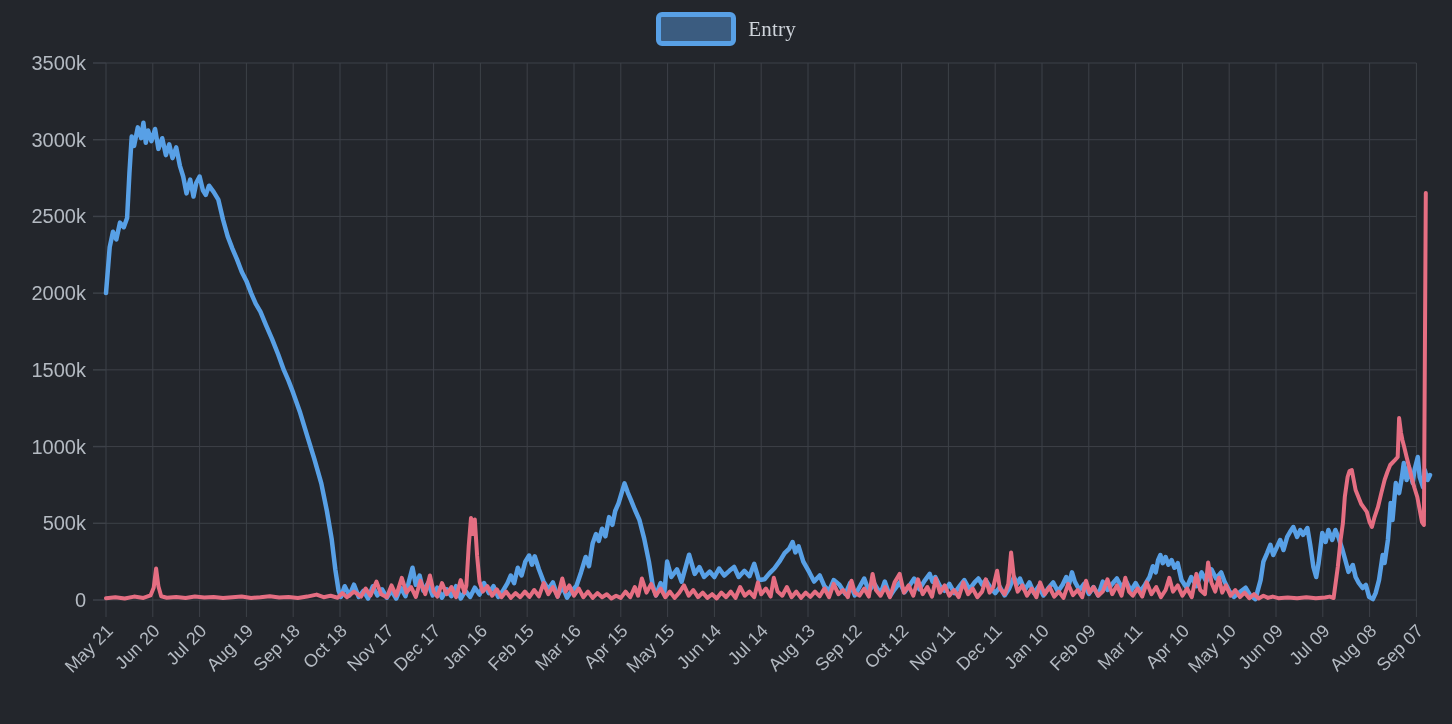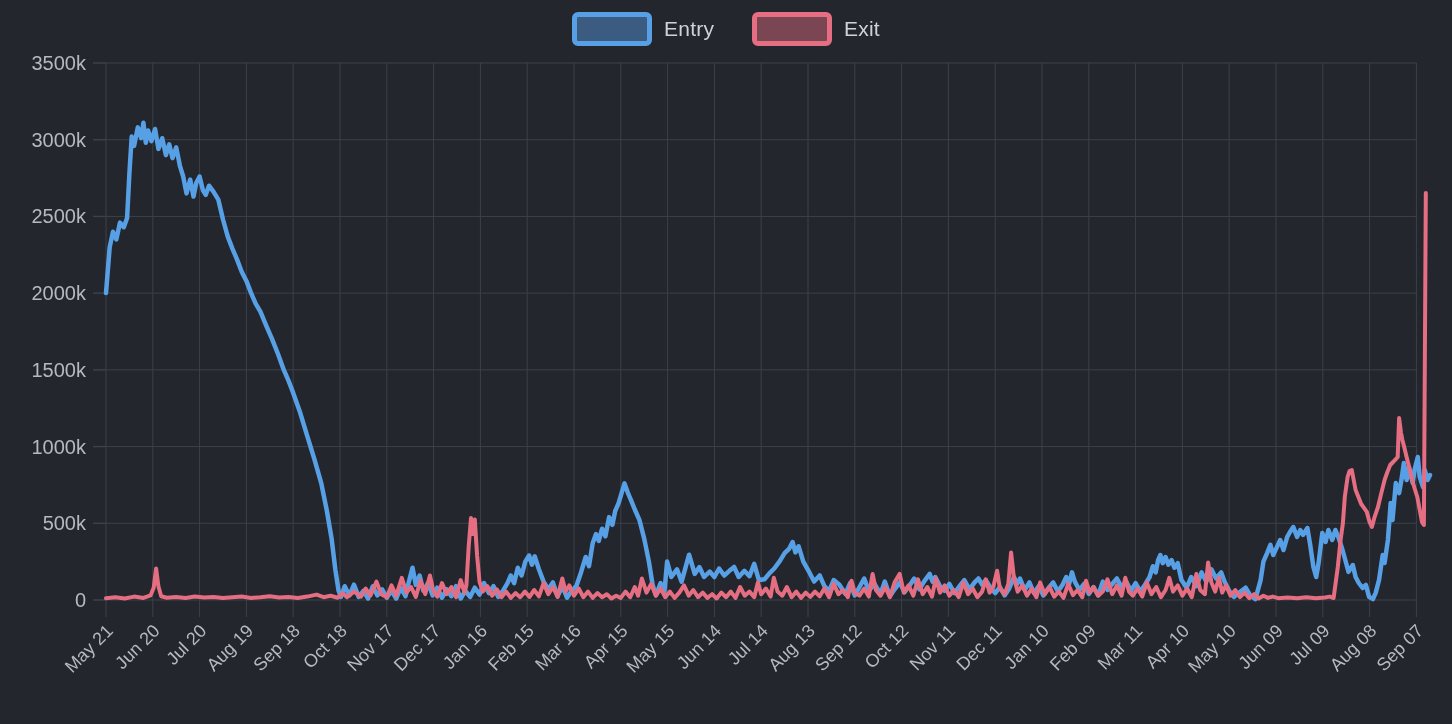--- a/index.html
+++ b/index.html
@@ -1,33 +1,29 @@
 <!DOCTYPE html>
 <html><head>
 <meta charset="utf-8">
 <style>
   html,body{margin:0;padding:0;background:#23262c;}
   body{width:1452px;height:724px;overflow:hidden;font-family:"Liberation Sans",sans-serif;position:relative;}
   #chart-svg{position:absolute;left:0;top:0;}
   .legend{position:absolute;left:0;top:12px;width:100%;display:flex;justify-content:center;align-items:center;gap:38px;z-index:2;}
   .legend-item{display:flex;align-items:center;gap:12px;cursor:pointer;}
   .swatch{display:inline-block;width:70px;height:24px;border:5px solid #888;border-radius:6px;box-sizing:content-box;}
-  .legend-label{font-size:21px;color:#ced3da;letter-spacing:.2px;}
+  .legend-label{font-size:21px;color:#ced3da;letter-spacing:.2px;font-family:Liberation Serif, serif;}
 </style>
 </head>
 <body>
 
 <div class="legend">
   <div class="legend-item">
     <span class="swatch" style="border-color: rgb(88, 160, 230); background: rgba(88, 160, 230, 0.45);"></span>
     <span class="legend-label">Entry</span>
-  </div>
-  <div class="legend-item">
-    <span class="swatch" style="border-color: rgb(229, 110, 130); background: rgba(229, 110, 130, 0.45);"></span>
-    <span class="legend-label">Exit</span>
   </div>
 </div>
 
 <svg id="chart-svg" width="1452" height="724" viewBox="0 0 1452 724">
     <line x1="106" y1="600" x2="1416.3999999999999" y2="600" stroke="#3d4148" stroke-width="1"></line>
     <line x1="93" y1="600" x2="106" y2="600" stroke="#3d4148" stroke-width="1.5"></line>
     <text x="86" y="607" fill="#b4bac2" font-size="20" text-anchor="end">0</text>
     <line x1="106" y1="523.2857142857143" x2="1416.3999999999999" y2="523.2857142857143" stroke="#3d4148" stroke-width="1"></line>
     <line x1="93" y1="523.2857142857143" x2="106" y2="523.2857142857143" stroke="#3d4148" stroke-width="1.5"></line>
     <text x="86" y="530.2857142857143" fill="#b4bac2" font-size="20" text-anchor="end">500k</text>

